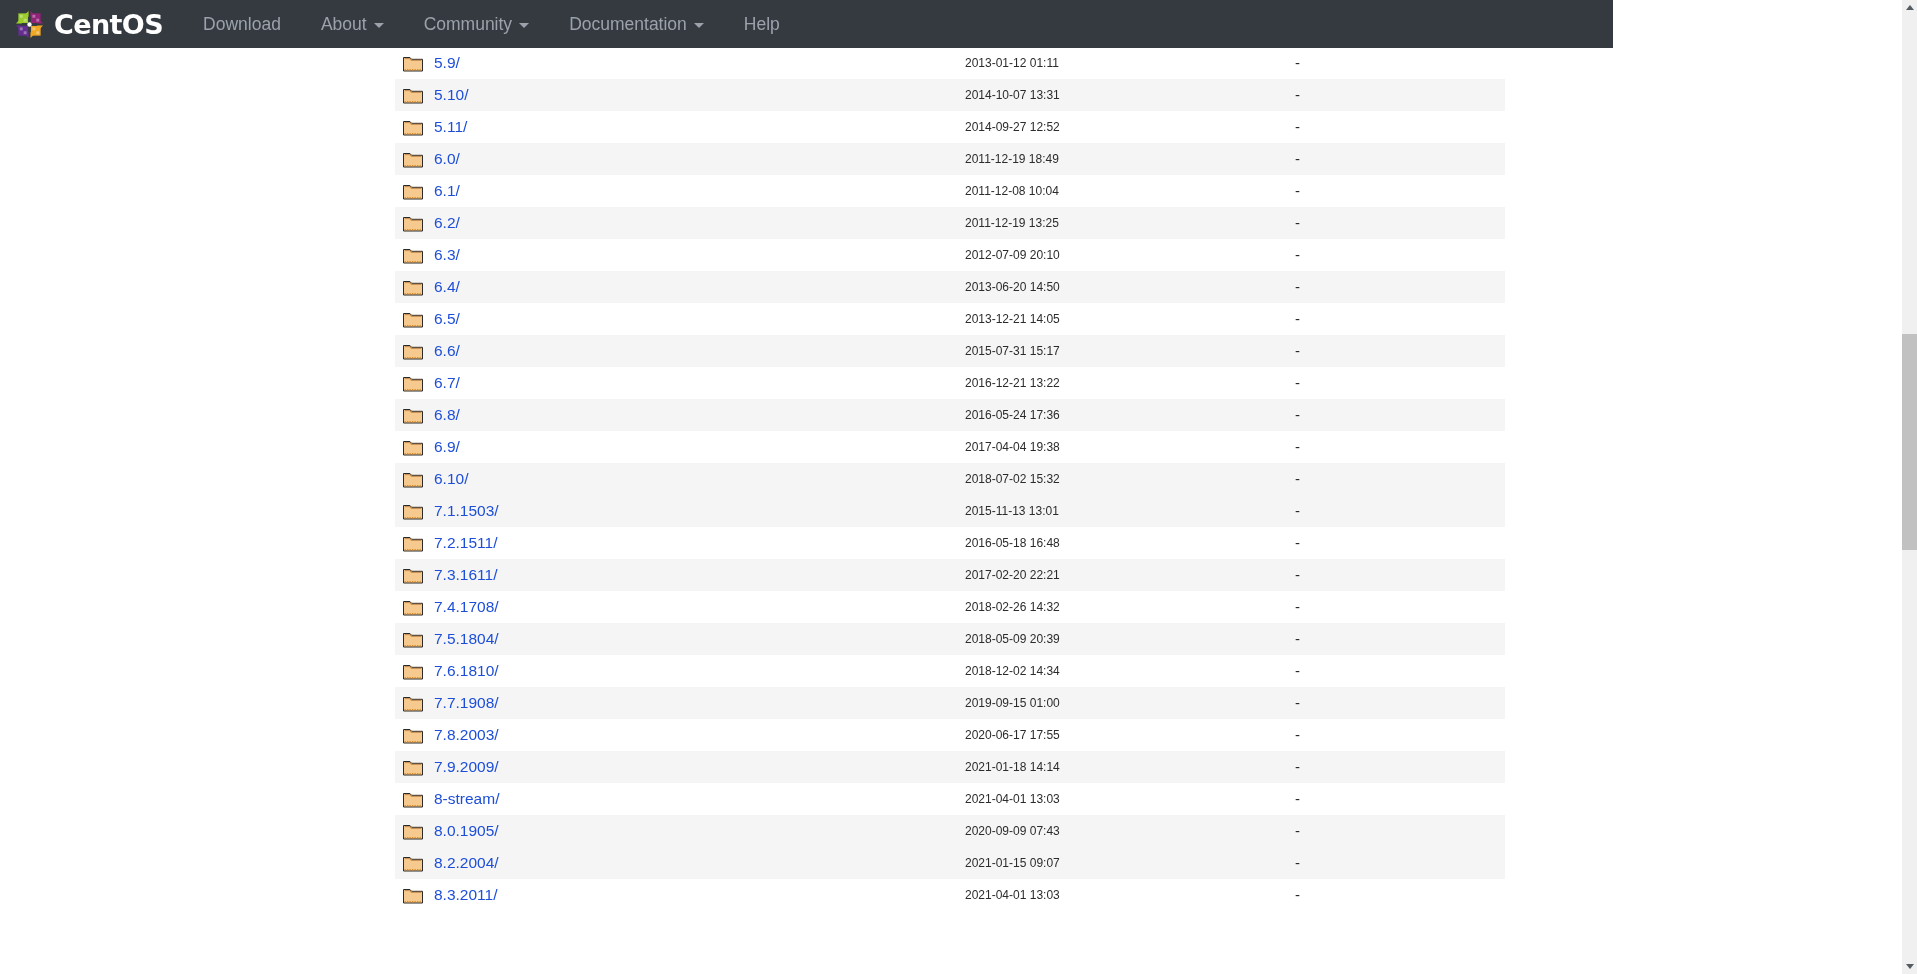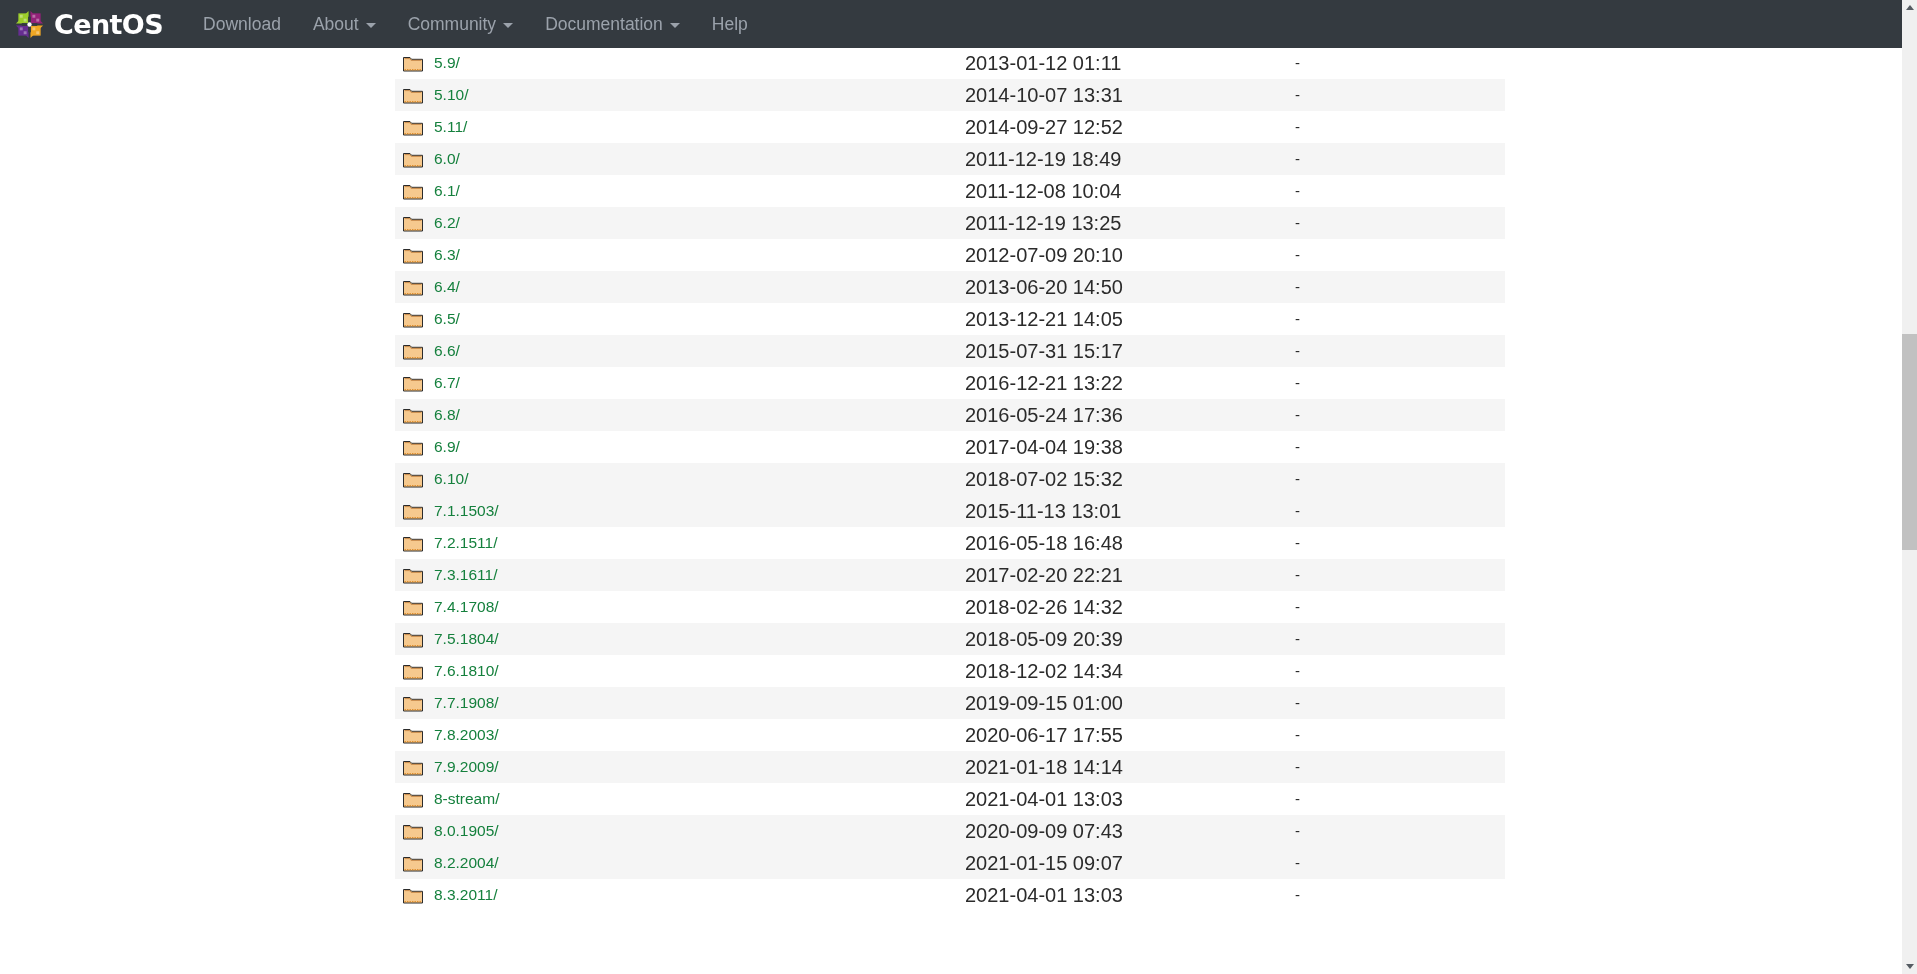--- a/index.html
+++ b/index.html
@@ -9,21 +9,21 @@
     width: 1917px; height: 974px;
     overflow: hidden;
     background: #ffffff;
     font-family: "Liberation Sans", "DejaVu Sans", sans-serif;
   }
 
   
   .navbar {
     position: absolute;
     top: 0; left: 0;
-    width: 1902px;
+    width: 1613px;
     height: 48px;
     background: #343a40;
     display: flex;
     align-items: center;
     padding-left: 14px;
     z-index: 20;
   }
   .brand {
     display: flex;
     align-items: center;
@@ -40,21 +40,21 @@
     color: #ffffff;
     font-size: 27px;
     font-weight: bold;
     letter-spacing: -0.6px;
     line-height: 1;
     font-family: "DejaVu Sans", sans-serif;
   }
   .nav-items {
     display: flex;
     align-items: center;
-    gap: 4px;
+    gap: 12px;
     margin-left: 4px;
   }
   .nav-link {
     color: #9ba2ab;
     font-size: 17.5px;
     text-decoration: none;
     padding: 6px 14px;
     display: flex;
     align-items: center;
     gap: 7px;
@@ -90,36 +90,36 @@
   .listing tr { height: 32px; }
   .listing tr.alt { background: #f5f5f5; }
   .listing td {
     padding: 0;
     vertical-align: middle;
     height: 32px;
     line-height: 32px;
     white-space: nowrap;
   }
   .col-name { width: 570px; padding-left: 8px !important; }
-  .col-date { width: 330px; text-align: left; color: #2b2b2b; font-size: 20px;}
+  .col-date { width: 330px; text-align: left; color: #2b2b2b; font-size: 12px;}
   .col-size { width: 210px; text-align: left; color: #2b2b2b; font-size: 15px;}
 
   .namecell {
     display: flex;
     align-items: center;
     gap: 11px;
     height: 32px;
   }
   .folder-icon {
     width: 20px; height: 17px;
     flex: 0 0 auto;
     display: block;
   }
   .dir-link {
-    color: #15803d;
+    color: #1d4ed8;
     text-decoration: none;
     font-size: 15.5px;
     cursor: pointer;
   }
 
   
   .scrollbar {
     position: absolute;
     top: 0; right: 0;
     width: 15px; height: 974px;

